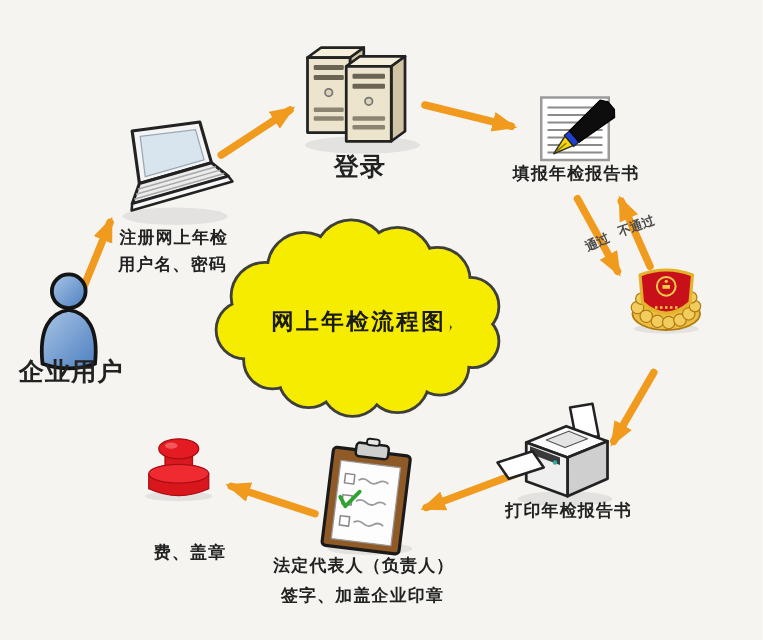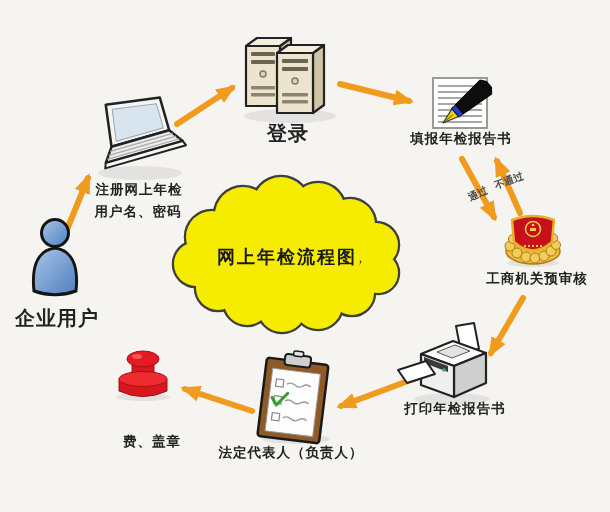--- a/index.html
+++ b/index.html
@@ -185,25 +185,25 @@
       <path d="M 132,360 L 132,372 Q 133,376 138,377 L 148,377 Q 153,376 154,372 L 154,360 Z" fill="#D91920" stroke="#A80E14" stroke-width="1"></path>
       <ellipse cx="143" cy="359" rx="16" ry="8" style="fill:var(--stamp-red,#E41B22)" stroke="#A80E14" stroke-width="1"></ellipse>
       <ellipse cx="137" cy="356.5" rx="5" ry="2.5" fill="#FF7A7A" opacity="0.65"></ellipse>
       <path d="M 119,379 L 119,391 Q 143,402 167,391 L 167,379 Z" fill="#DA161D" stroke="#A80E14" stroke-width="1"></path>
       <ellipse cx="143" cy="379" rx="24" ry="7.5" fill="#EF2A30" stroke="#A80E14" stroke-width="1"></ellipse>
     </g>
   </svg>
 
   <div class="cloud-title">网上年检流程图</div>
 
-  <div class="lbl big" style="left:57px;top:305px">企业用户</div>
+  <div class="lbl big" style="left:57px;top:284px">企业用户</div>
   <div class="lbl" style="left:139px;top:181px">注册网上年检</div>
   <div class="lbl" style="left:138px;top:203px">用户名、密码</div>
   <div class="lbl big" style="left:288px;top:120px">登录</div>
   <div class="lbl" style="left:461px;top:130px">填报年检报告书</div>
-  <div class="lbl" style="left:537px;top:270px">工商机关预审核</div>
   <div class="lbl" style="left:455px;top:400px">打印年检报告书</div>
   <div class="lbl" style="left:291px;top:444px">法定代表人（负责人）</div>
+  <div class="lbl" style="left:290px;top:468px">签字、加盖企业印章</div>
   <div class="lbl" style="left:152px;top:433px">费、盖章</div>
 
   <div class="edge-lbl" style="left:468px;top:187px;transform:rotate(-25deg)">通过</div>
   <div class="edge-lbl" style="left:494px;top:174px;transform:rotate(-20deg)">不通过</div>
 </div>
 
 </body></html>

